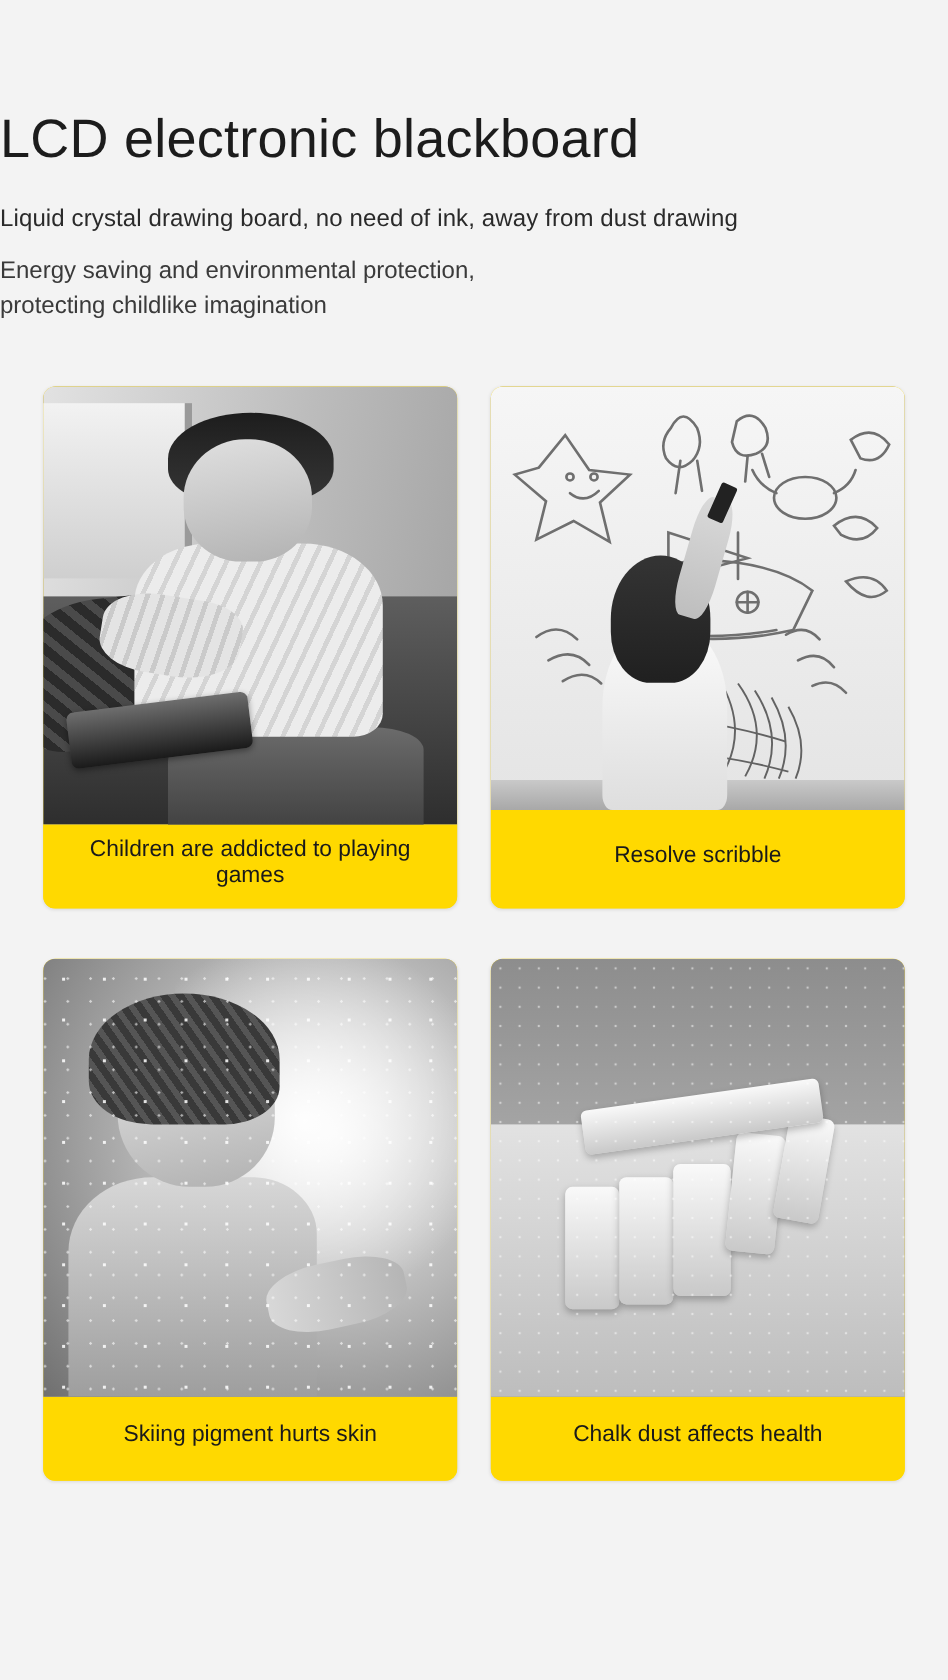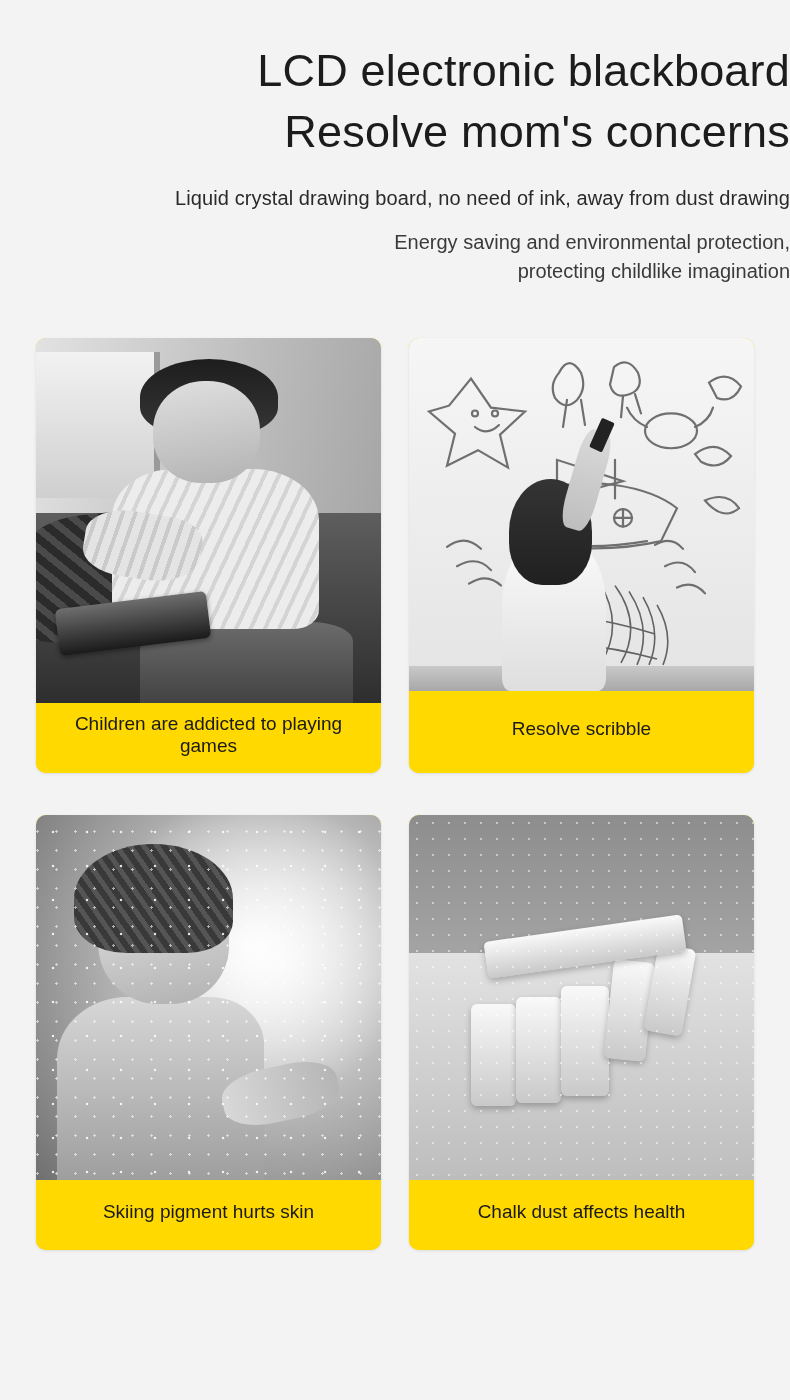--- a/index.html
+++ b/index.html
@@ -18,22 +18,22 @@
     height: 1400px;
     background: #f3f3f3;
     display: flex;
     flex-direction: column;
     align-items: center;
   }
 
   
   .header {
     width: 100%;
-    text-align: right;
-    padding-top: 41px;
+    text-align: left;
+    padding-top: 86px;
   }
 
   .title-line {
     font-size: 45px;
     line-height: 1.35;
     color: #1c1c1c;
     font-weight: 400;
     letter-spacing: 0.2px;
   }
 
@@ -250,21 +250,20 @@
     background-size: 16px 16px;
   }
 </style>
 </head>
 <body>
 
 <div class="page">
 
   <div class="header">
     <div class="title-line">LCD electronic blackboard</div>
-    <div class="title-line">Resolve mom's concerns</div>
     <div class="subtitle">Liquid crystal drawing board, no need of ink, away from dust drawing</div>
     <div class="tagline">
       <div>Energy saving and environmental protection,</div>
       <div>protecting childlike imagination</div>
     </div>
   </div>
 
   <div class="grid">
 
     <div class="card">

